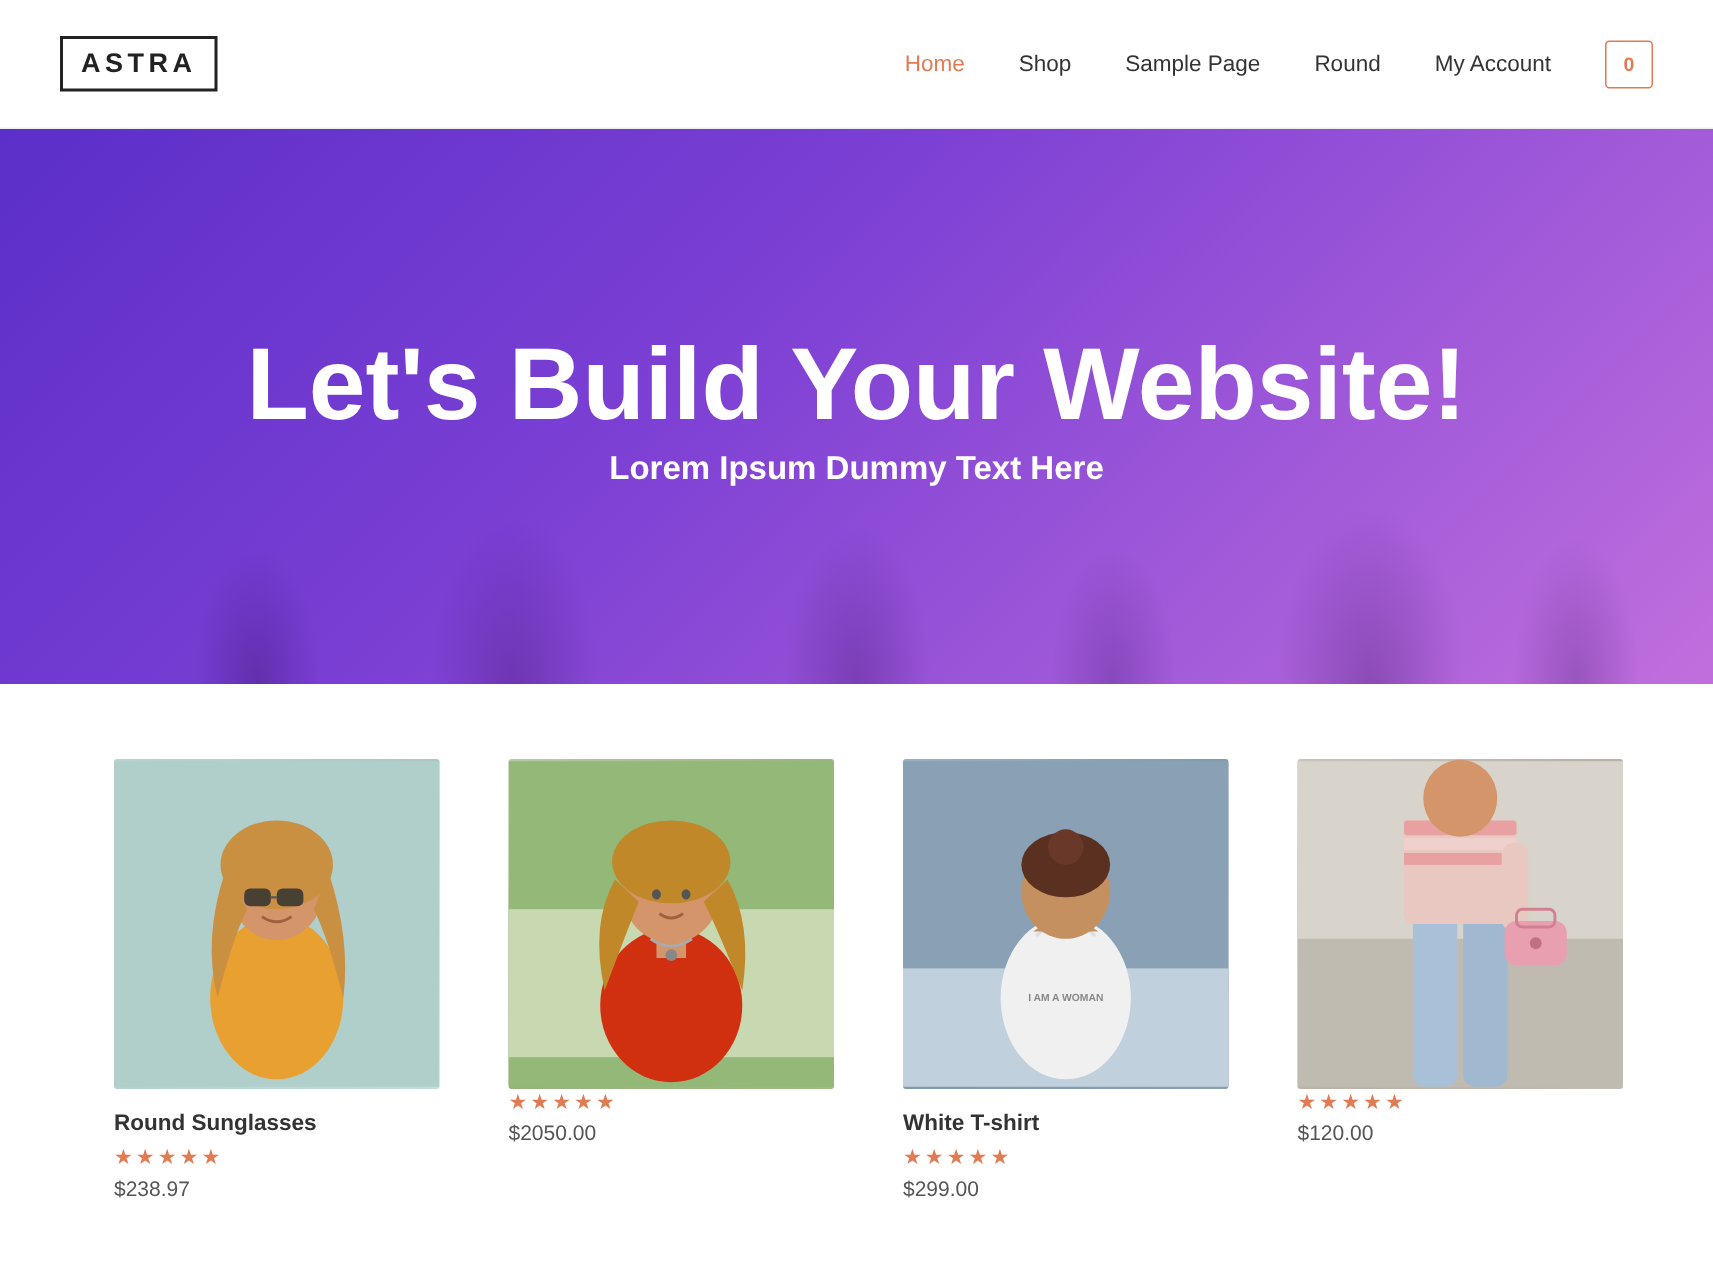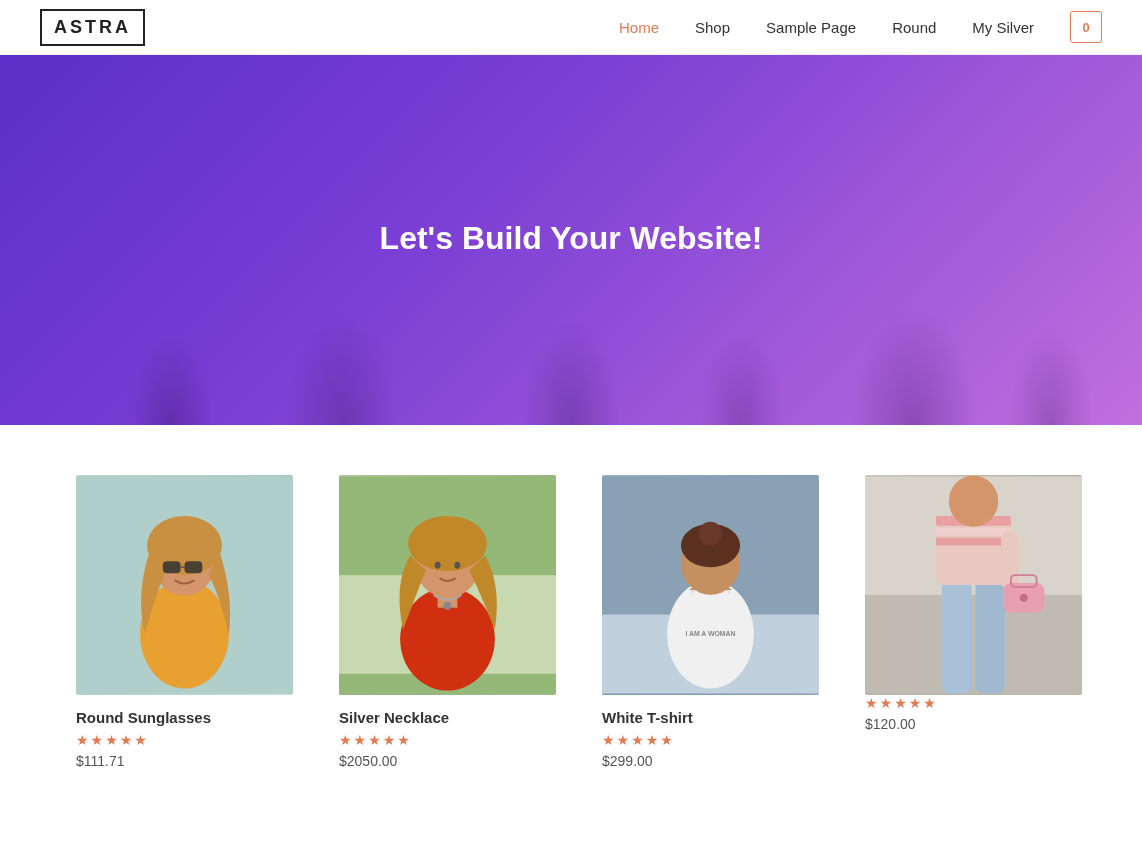--- a/index.html
+++ b/index.html
@@ -4,21 +4,21 @@
   <style>
     * { margin: 0; padding: 0; box-sizing: border-box; }
     body { font-family: Arial, sans-serif; background: #fff; color: #333; }
 
     
     .header {
       display: flex;
       align-items: center;
       justify-content: space-between;
       padding: 0 40px;
-      height: 55px;
+      height: 86px;
       border-bottom: 1px solid #eee;
       background: #fff;
     }
     .logo-box {
       border: 2px solid #222;
       padding: 6px 12px;
       font-weight: 900;
       font-size: 18px;
       letter-spacing: 3px;
       color: #222;
@@ -75,21 +75,21 @@
       background: 
         radial-gradient(ellipse 60px 130px at 15% 100%, rgba(60,20,100,0.35) 0%, transparent 70%),
         radial-gradient(ellipse 80px 160px at 30% 100%, rgba(60,20,100,0.3) 0%, transparent 70%),
         radial-gradient(ellipse 70px 150px at 50% 100%, rgba(60,20,100,0.3) 0%, transparent 70%),
         radial-gradient(ellipse 60px 130px at 65% 100%, rgba(60,20,100,0.25) 0%, transparent 70%),
         radial-gradient(ellipse 90px 170px at 80% 100%, rgba(60,20,100,0.3) 0%, transparent 70%),
         radial-gradient(ellipse 60px 140px at 92% 100%, rgba(60,20,100,0.25) 0%, transparent 70%);
     }
     .hero h1 {
       color: #fff;
-      font-size: 32px;
+      font-size: 68px;
       font-weight: 900;
       text-align: center;
       position: relative;
       z-index: 1;
       margin-bottom: 4px;
     }
     .hero p {
       color: #fff;
       font-size: 22px;
       font-weight: 600;
@@ -159,30 +159,31 @@
 </head>
 <body>
 
 <header class="header">
   <div class="logo-box">ASTRA</div>
   <nav class="nav">
     <a href="#" class="active">Home</a>
     <a href="#">Shop</a>
     <a href="#">Sample Page</a>
     <a href="#">Round</a>
-    <a href="#">My Silver</a>
+    <a href="#">My Account</a>
     <button class="cart-btn">
       <span>0</span>
     </button>
   </nav>
 </header>
 
 <section class="hero">
   <div class="hero-bg-trees"></div>
   <h1>Let's Build Your Website!</h1>
+  <p>Lorem Ipsum Dummy Text Here</p>
 </section>
 
 <section class="products-section">
   <div class="products-grid">
 
     <div class="product-card">
       <div class="product-image img1">
         <svg class="person-svg" viewBox="0 0 220 220" xmlns="http://www.w3.org/2000/svg">
 
           <rect width="220" height="220" fill="#b0ceca"></rect>
@@ -203,21 +204,21 @@
         </svg>
       </div>
       <div class="product-title">Round Sunglasses</div>
       <div class="stars">
         <span class="star">★</span>
         <span class="star">★</span>
         <span class="star">★</span>
         <span class="star">★</span>
         <span class="star">★</span>
       </div>
-      <div class="price">$111.71</div>
+      <div class="price">$238.97</div>
     </div>
 
     <div class="product-card">
       <div class="product-image img2">
         <svg class="person-svg" viewBox="0 0 220 220" xmlns="http://www.w3.org/2000/svg">
 
           <rect width="220" height="220" fill="#94b878"></rect>
           <rect width="220" height="100" fill="#c8d8b0" y="100"></rect>
 
           <ellipse cx="110" cy="165" rx="48" ry="52" fill="#d03010"></ellipse>
@@ -231,21 +232,20 @@
           <path d="M148 80 Q165 110 158 155 Q142 115 132 95" fill="#c08828"></path>
 
           <path d="M96 120 Q110 130 124 120" stroke="#aaa" stroke-width="2" fill="none"></path>
           <circle cx="110" cy="131" r="4" fill="#888"></circle>
 
           <ellipse cx="100" cy="90" rx="3" ry="3.5" fill="#555"></ellipse>
           <ellipse cx="120" cy="90" rx="3" ry="3.5" fill="#555"></ellipse>
           <path d="M102 103 Q110 109 118 103" stroke="#a06040" stroke-width="2" fill="none"></path>
         </svg>
       </div>
-      <div class="product-title">Silver Necklace</div>
       <div class="stars">
         <span class="star">★</span>
         <span class="star">★</span>
         <span class="star">★</span>
         <span class="star">★</span>
         <span class="star">★</span>
       </div>
       <div class="price">$2050.00</div>
     </div>
 

